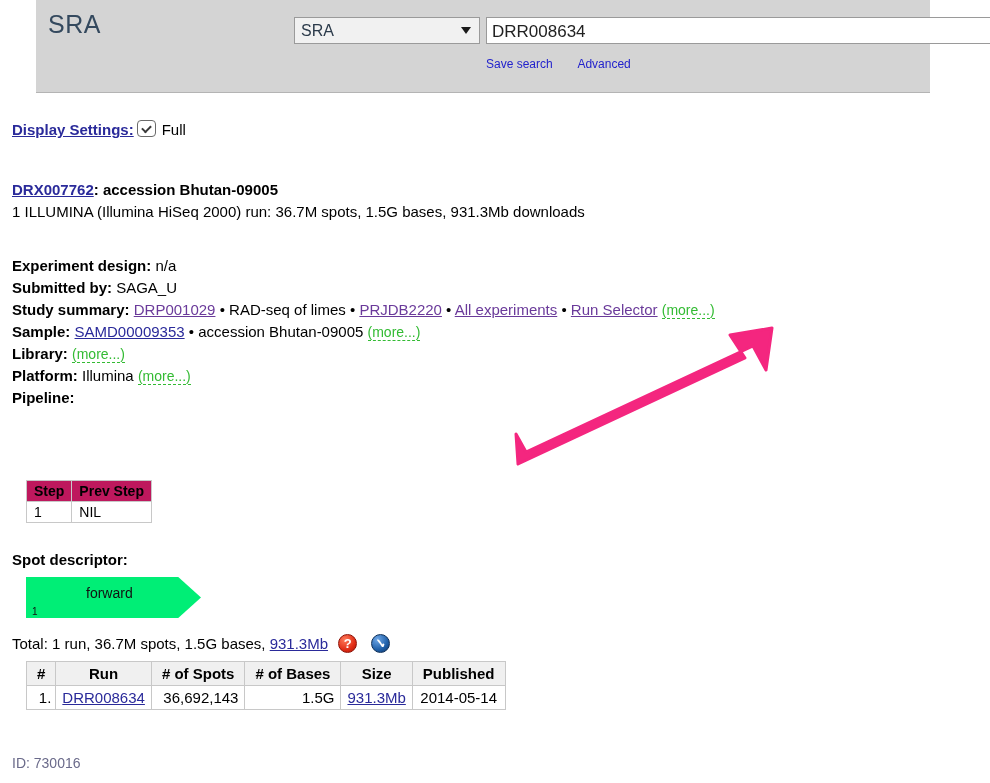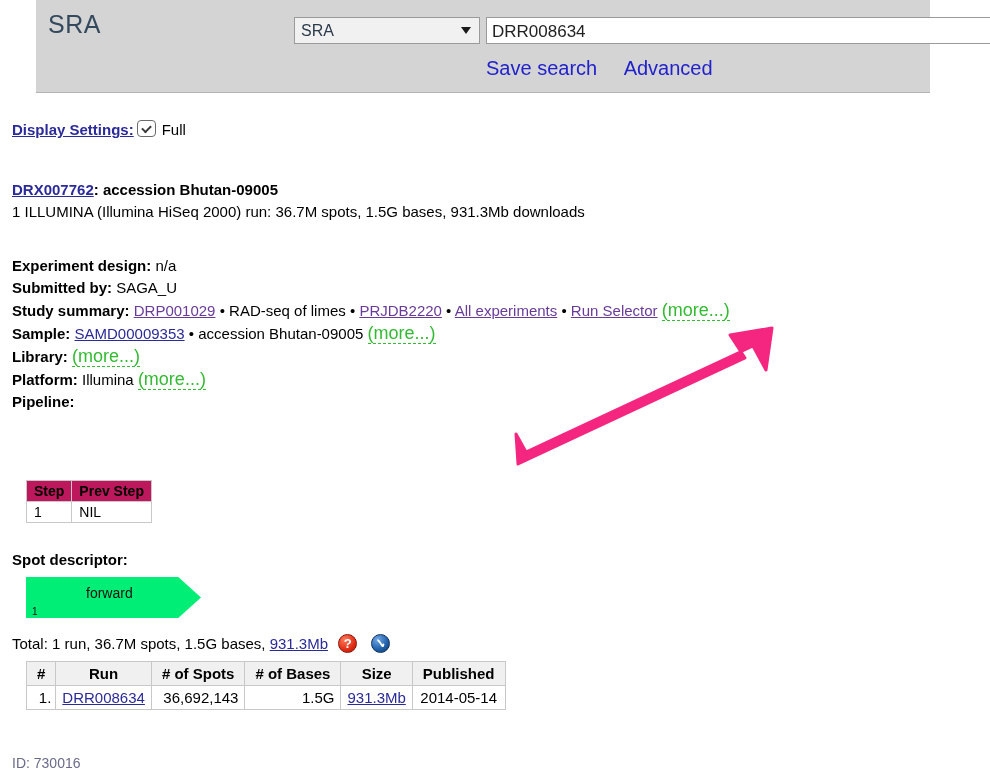--- a/index.html
+++ b/index.html
@@ -54,21 +54,21 @@
     border: 1px solid #9a9a9a;
     border-right: none;
     box-sizing: border-box;
     font-size: 17px; color: #222;
     padding: 2px 5px;
     line-height: 23px;
     white-space: nowrap; overflow: hidden;
   }
   #search-links {
     position: absolute; left: 450px; top: 57px;
-    font-size: 20px;
+    font-size: 12px;
   }
   #search-links a {
     color: #2222cc; text-decoration: none; margin-right: 22px;
   }
 
   
   #content { position: absolute; left: 0; top: 93px; width: 990px; }
 
   #display-settings-row {
     position: absolute; left: 12px; top: 27px;
@@ -119,21 +119,21 @@
   }
   #meta .lbl { font-weight: bold; }
   #meta .val { font-weight: normal; }
   #meta a.blue { color: #2a2a9a; text-decoration: underline; margin-top: 20px; }
   #meta a.purple { color: #6a3a9a; text-decoration: underline; }
   #meta .sep { color: #000; }
   .more {
     color: #33bb33;
     border-bottom: 1px dashed #33bb33;
     text-decoration: none;
-    font-size: 18px;
+    font-size: 14px;
   }
 
   
   #pipeline-table {
     position: absolute; left: 26px; top: 387px;
     border-collapse: collapse;
     font-size: 14px;
   }
   #pipeline-table th {
     background: #be185d;

